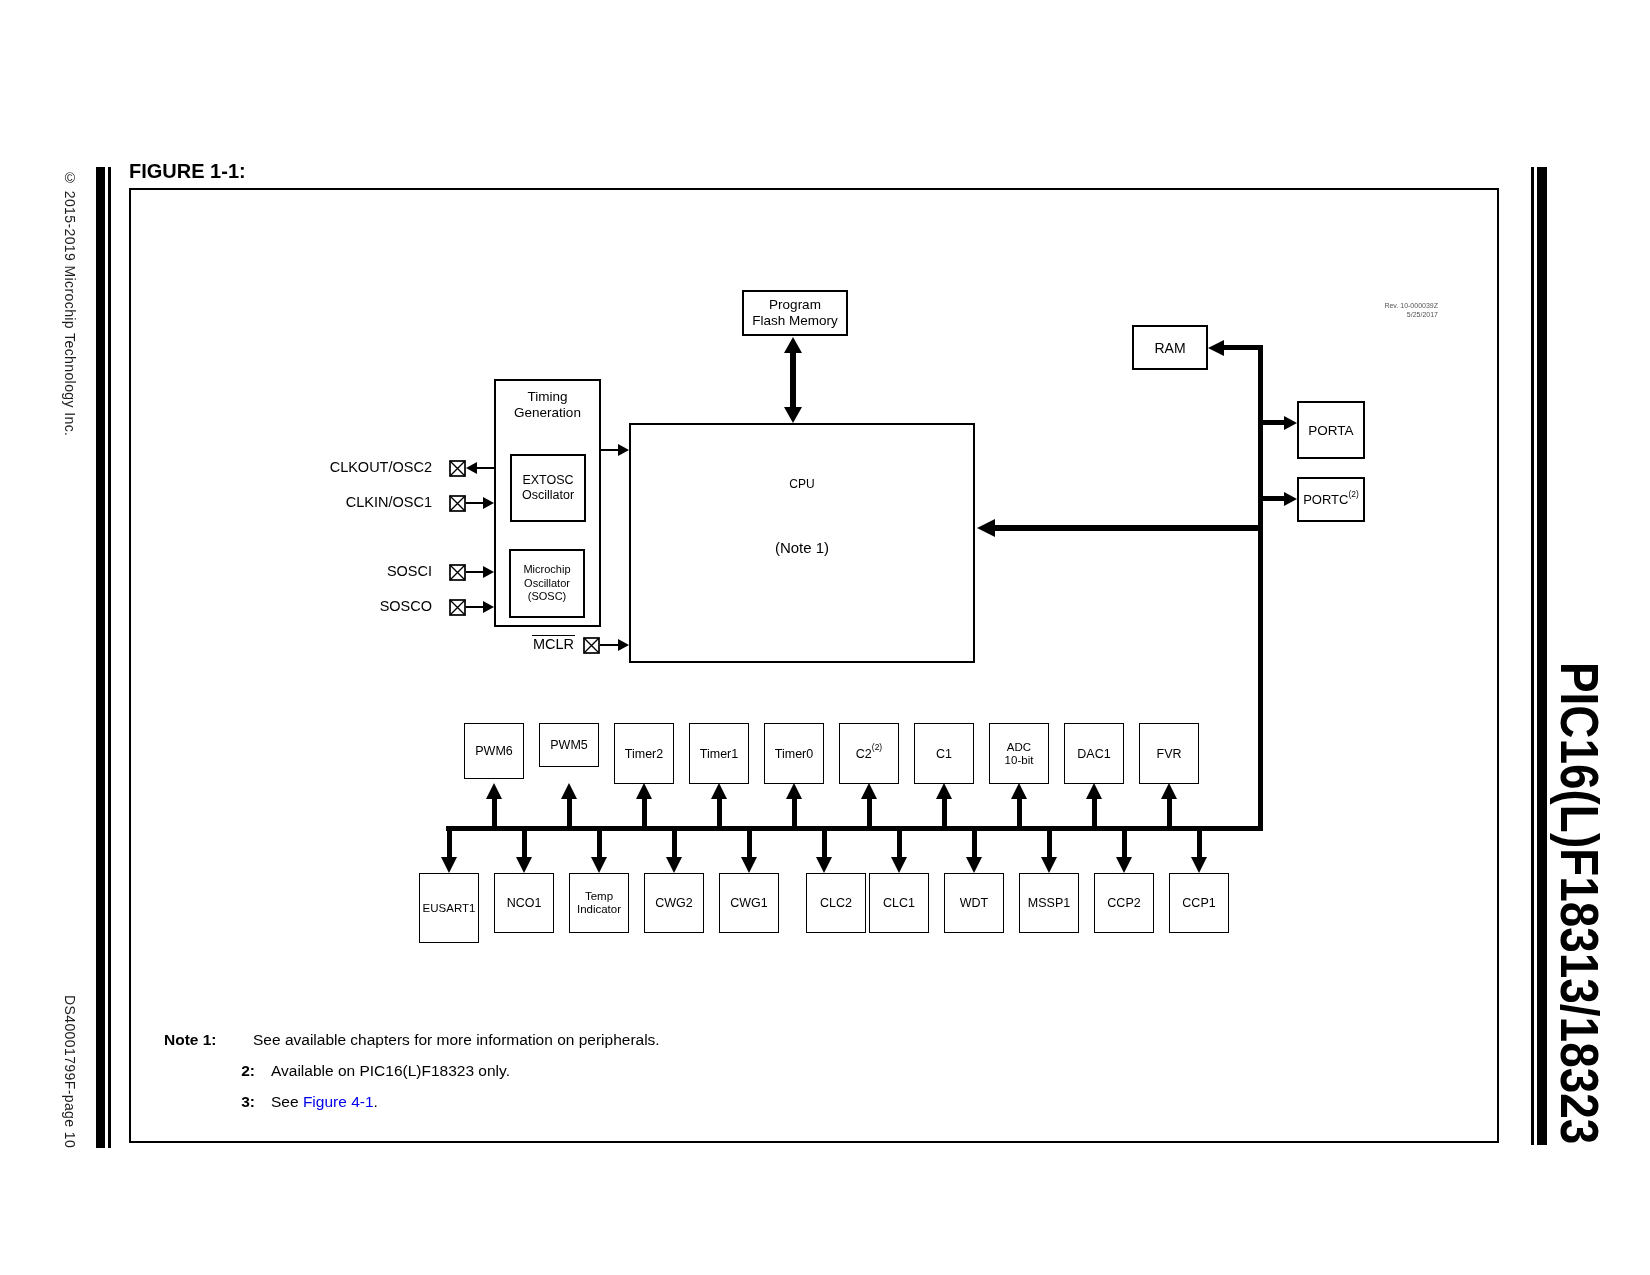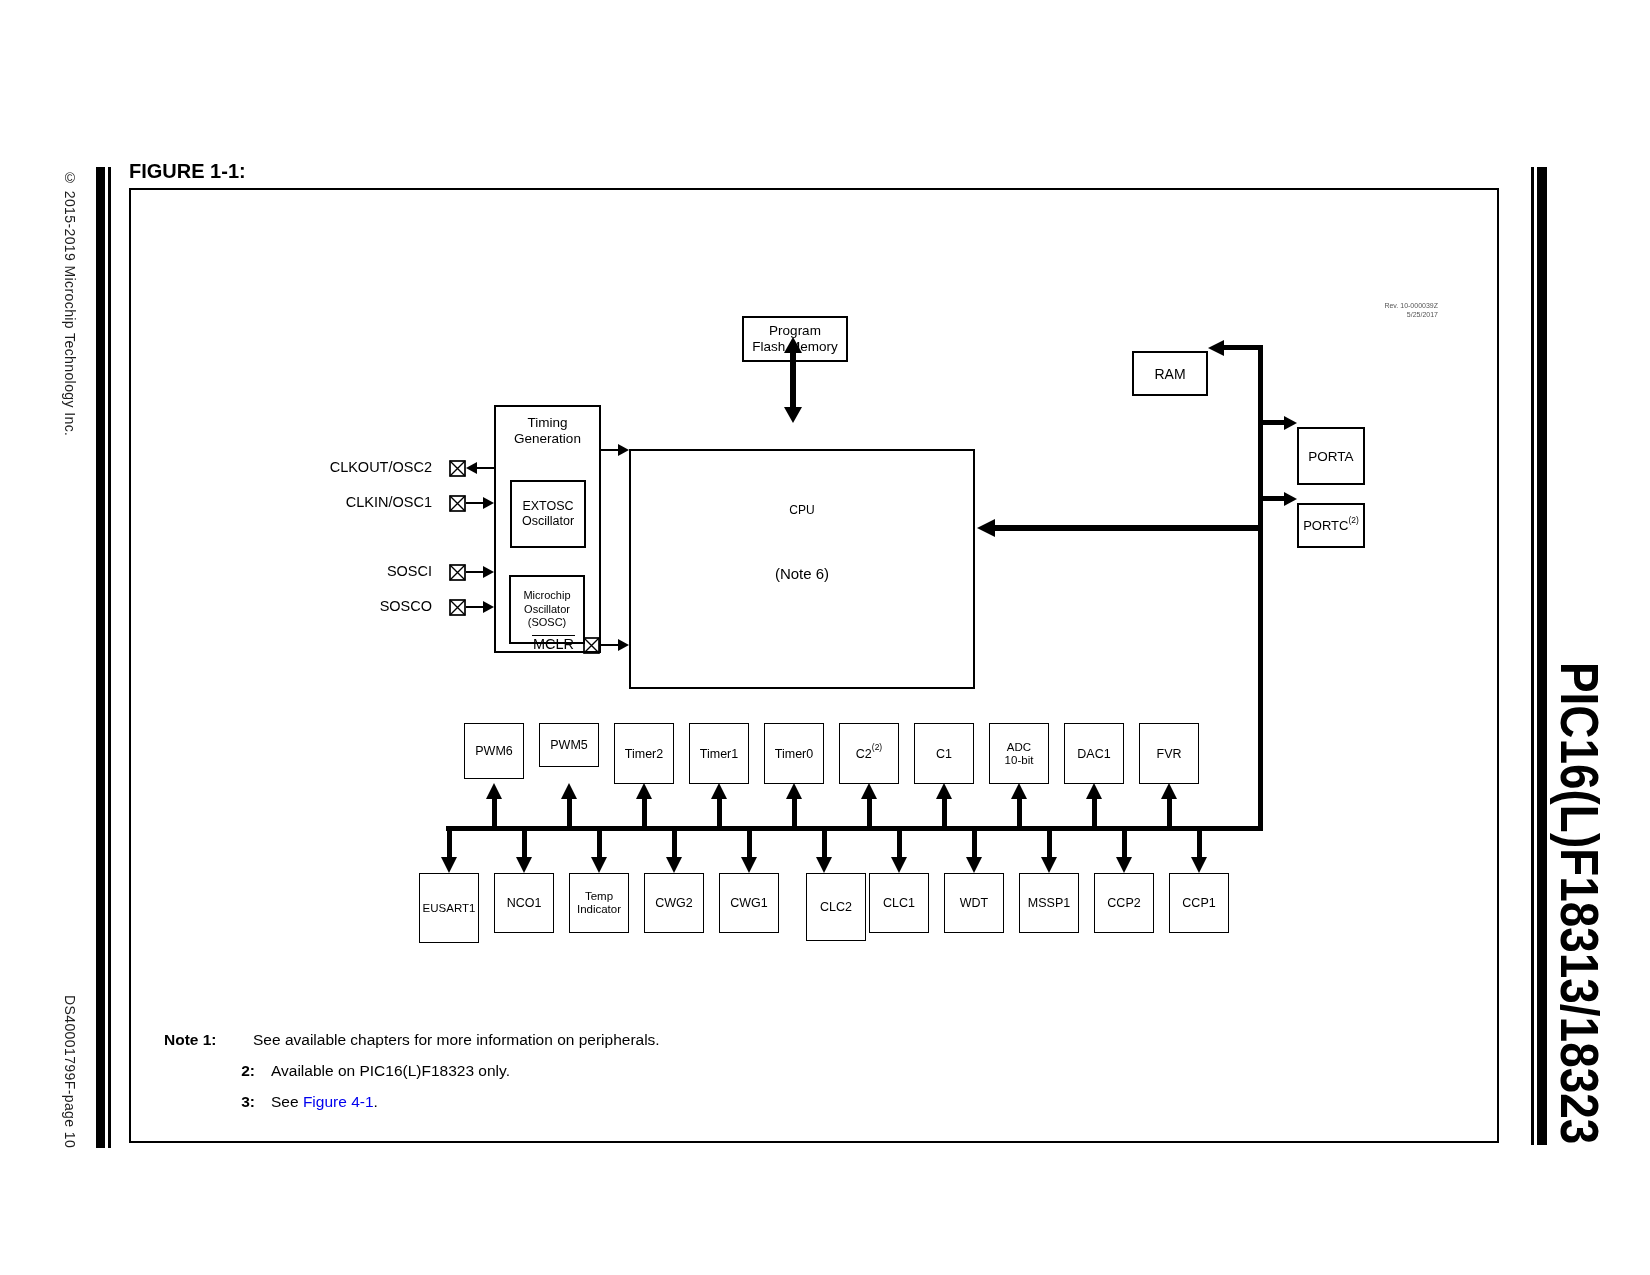--- a/index.html
+++ b/index.html
@@ -7,21 +7,21 @@
         font-family:"Liberation Sans","DejaVu Sans",sans-serif;color:#000;}
   .bar{position:absolute;background:#000;}
   .vtext{position:absolute;writing-mode:vertical-rl;white-space:nowrap;}
   .copyright{left:62px;top:170px;font-size:14px;letter-spacing:.4px;color:#1c1c1c;}
   .docpage{left:62px;bottom:127px;font-size:14px;letter-spacing:.4px;color:#1c1c1c;}
   .partnum{left:1549px;top:662px;font-size:54px;font-weight:bold;transform:scaleY(.85);transform-origin:50% 0;}
   .fig-label,.fig-title{position:absolute;font-size:20px;font-weight:bold;white-space:nowrap;}
   .frame{position:absolute;left:129px;top:188px;width:1370px;height:955px;border:2px solid #000;box-sizing:border-box;}
   .rev{position:absolute;left:1336px;top:302px;width:102px;text-align:right;font-size:7px;line-height:8.5px;color:#555;}
   .bbox{position:absolute;border:2px solid #000;box-sizing:border-box;background:#fff;
-        display:flex;flex-direction:column;align-items:center;justify-content:center;text-align:center;margin-top:26px;}
+        display:flex;flex-direction:column;align-items:center;justify-content:center;text-align:center;}
   .pbox{position:absolute;border:1.5px solid #000;box-sizing:border-box;background:#fff;
         display:flex;flex-direction:column;align-items:center;justify-content:center;
         text-align:center;font-size:12.5px;line-height:14px;}
   .pbox.small{font-size:11.5px;line-height:13px;}
   sup{font-size:8.5px;position:relative;top:-2px;line-height:0;}
   .shaft{position:absolute;background:#000;}
   .tri{position:absolute;width:0;height:0;}
   .tri-up{border-left:8px solid transparent;border-right:8px solid transparent;border-bottom:16px solid #000;}
   .tri-down{border-left:8px solid transparent;border-right:8px solid transparent;border-top:16px solid #000;}
   .tri-left{border-top:9px solid transparent;border-bottom:9px solid transparent;border-right:18px solid #000;}
@@ -61,21 +61,21 @@
     <div>5/25/2017</div>
   </div>
 
   <div class="bbox" style="left:742px;top:290px;width:106px;height:46px;font-size:13.5px;line-height:16.5px">
     <div>Program</div>
     <div>Flash Memory</div>
   </div>
 
   <div class="bbox" style="left:629px;top:423px;width:346px;height:240px">
     <div class="cpu-title">CPU</div>
-    <div class="cpu-note">(Note 6)</div>
+    <div class="cpu-note">(Note 1)</div>
   </div>
 
   <div class="bbox" style="left:494px;top:379px;width:107px;height:248px;justify-content:flex-start">
     <div class="tg-label">
       <div>Timing</div>
       <div>Generation</div>
     </div>
   </div>
   <div class="bbox" style="left:510px;top:454px;width:76px;height:68px;font-size:12.5px;line-height:15px">
     <div>EXTOSC</div>
@@ -254,21 +254,21 @@
       <div class="pbox" style="left:644px;top:873px;width:60px;height:60px">
         <div>CWG2</div>
       </div>
       <div class="shaft" style="left:671.5px;top:828px;width:5px;height:31px"></div>
       <div class="tri tri-down" style="left:666px;top:857px"></div>
       <div class="pbox" style="left:719px;top:873px;width:60px;height:60px">
         <div>CWG1</div>
       </div>
       <div class="shaft" style="left:746.5px;top:828px;width:5px;height:31px"></div>
       <div class="tri tri-down" style="left:741px;top:857px"></div>
-      <div class="pbox" style="left:806px;top:873px;width:60px;height:68px">
+      <div class="pbox" style="left:806px;top:873px;width:60px;height:60px">
         <div>CLC2</div>
       </div>
       <div class="shaft" style="left:821.5px;top:828px;width:5px;height:31px"></div>
       <div class="tri tri-down" style="left:816px;top:857px"></div>
       <div class="pbox" style="left:869px;top:873px;width:60px;height:60px">
         <div>CLC1</div>
       </div>
       <div class="shaft" style="left:896.5px;top:828px;width:5px;height:31px"></div>
       <div class="tri tri-down" style="left:891px;top:857px"></div>
       <div class="pbox" style="left:944px;top:873px;width:60px;height:60px">

